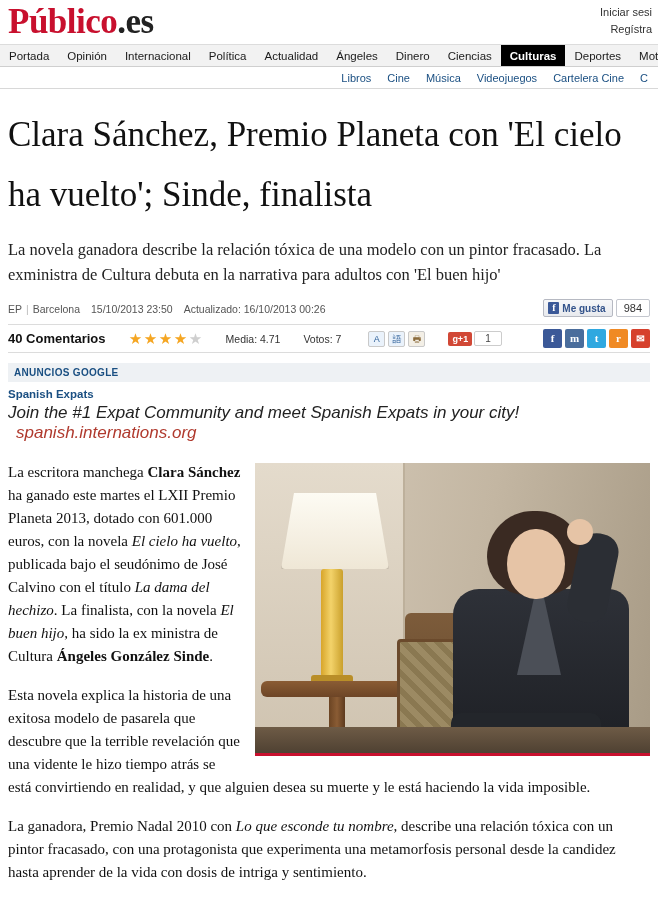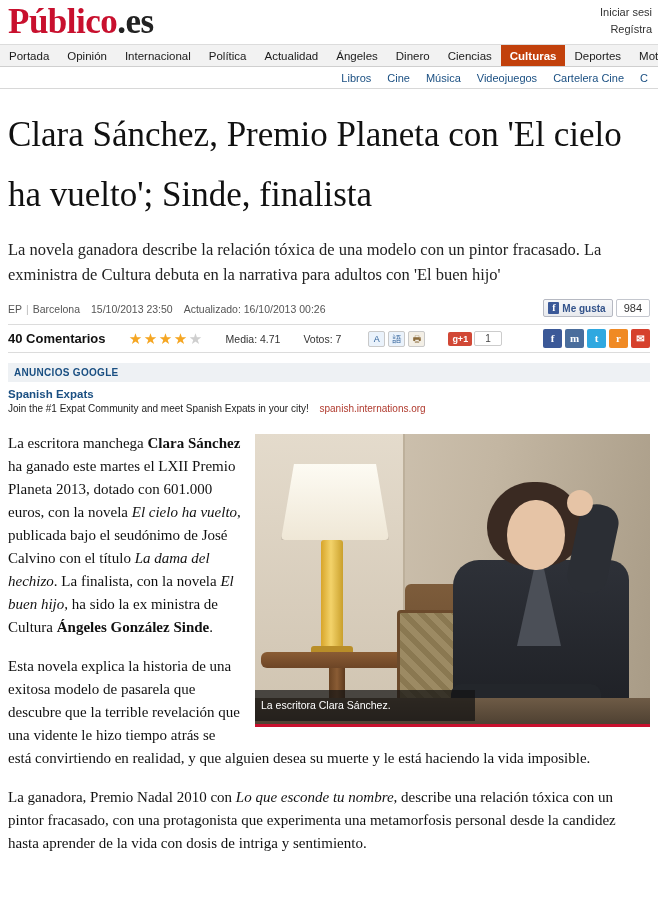--- a/index.html
+++ b/index.html
@@ -60,21 +60,21 @@
     font-size: 11.5px;
   }
   .nav-main .item {
     padding: 0 9px;
     line-height: 22px;
     color: #1a1a1a;
     text-decoration: none;
     white-space: nowrap;
   }
   .nav-main .item.active {
-    background: #c2410c;
+    background: #000000;
     color: #fff;
     font-weight: bold;
   }
 
   
   .nav-sub {
     height: 22px;
     background: #fff;
     border-bottom: 1px solid #d8d8d8;
     display: flex;
@@ -248,22 +248,23 @@
     padding: 4px 6px;
   }
   .ad-title {
     margin: 6px 8px 0 8px;
     font-size: 11.5px;
     color: #1a4f82;
     font-weight: bold;
   }
   .ad-line {
     margin: 3px 8px 0 8px;
-    font-size: 10px;
+    font-size: 17px;
     color: #222;
+    font-style: italic;
   }
   .ad-line .url { color: #b03a2e; margin-left: 8px; }
 
   
   .body {
     margin: 18px 8px 0 8px;
     position: relative;
     font-family: "Liberation Serif", serif;
     font-size: 15px;
     line-height: 23px;
@@ -524,21 +525,20 @@
         <div class="chairback"></div>
         <div class="chairseat"></div>
         <div class="w-body"></div>
         <div class="w-shirt"></div>
         <div class="w-hair"></div>
         <div class="w-face"></div>
         <div class="w-arm"></div>
         <div class="w-hand"></div>
         <div class="w-lap"></div>
         <div class="floor"></div>
-        <div class="caption">La escritora Clara Sánchez.</div>
       </div>
     </div>
 
     <p><span>La escritora manchega </span><b>Clara Sánchez</b><span> ha ganado este martes el LXII Premio Planeta 2013, dotado con 601.000 euros, con la novela </span><i>El cielo ha vuelto</i><span>, publicada bajo el seudónimo de José Calvino con el título </span><i>La dama del hechizo</i><span>. La finalista, con la novela </span><i>El buen hijo</i><span>, ha sido la ex ministra de Cultura </span><b>Ángeles González Sinde</b><span>.</span></p>
 
     <p>Esta novela explica la historia de una exitosa modelo de pasarela que descubre que la terrible revelación que una vidente le hizo tiempo atrás se está convirtiendo en realidad, y que alguien desea su muerte y le está haciendo la vida imposible.</p>
 
     <p><span>La ganadora, Premio Nadal 2010 con </span><i>Lo que esconde tu nombre</i><span>, describe una relación tóxica con un pintor fracasado, con una protagonista que experimenta una metamorfosis personal desde la candidez hasta aprender de la vida con dosis de intriga y sentimiento.</span></p>
   </div>
 

